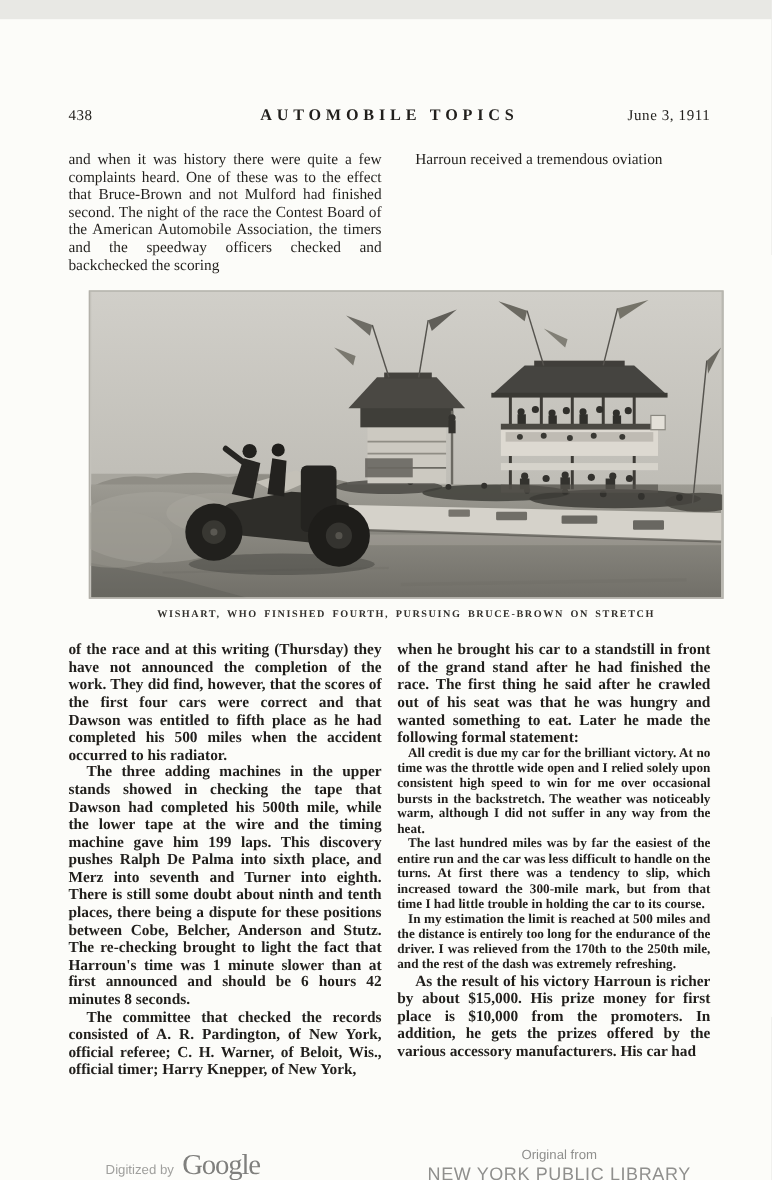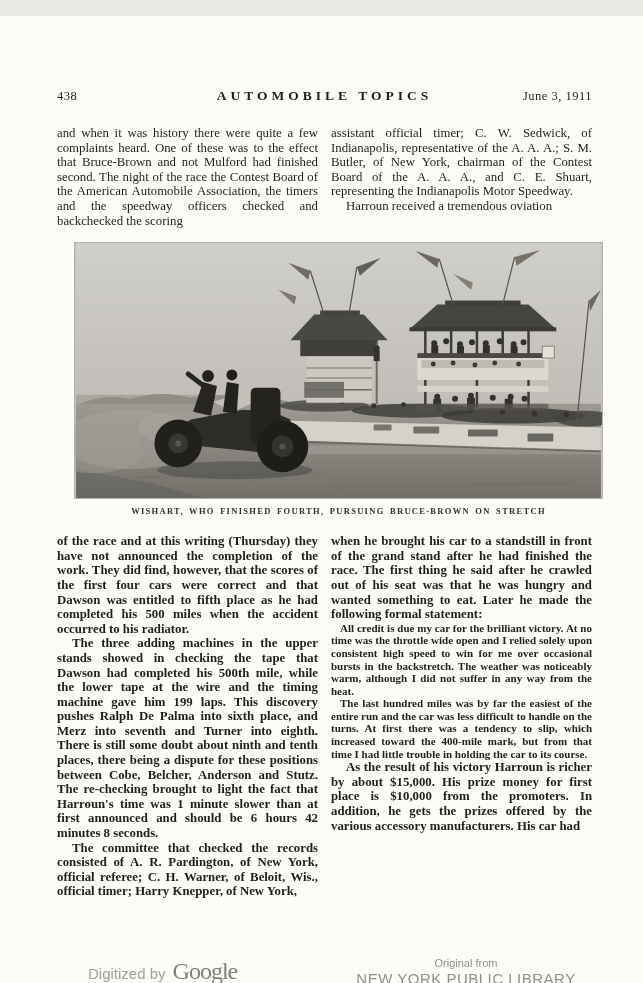--- a/index.html
+++ b/index.html
@@ -69,21 +69,21 @@
     color:#33312d;
     word-spacing:2px;
   }
 
   
   .footer-digitized{
     position:absolute;left:88px;top:942px;
     display:flex;align-items:baseline;gap:7px;
     font-family:"Liberation Sans", sans-serif;
   }
-  .dig-label{font-size:15px;color:#a0a09e;}
+  .dig-label{font-size:11px;color:#a0a09e;}
   .google-logo{
     font-family:"Liberation Serif", serif;
     font-size:24px;color:#7f7f7d;letter-spacing:-1px;
   }
   .footer-original{
     position:absolute;left:330px;top:941px;width:272px;
     text-align:center;
     font-family:"Liberation Sans", sans-serif;
     color:#8f8f8d;
   }
@@ -110,21 +110,20 @@
     <span class="page-number">438</span>
     <h1 class="pub-title">AUTOMOBILE TOPICS</h1>
     <span class="issue-date">June 3, 1911</span>
   </header>
 
   <section class="cols top">
     <div class="col">
       <p class="noindent">and when it was history there were quite a few complaints heard.  One of these was to the effect that Bruce-Brown and not Mulford had finished second.  The night of the race the Contest Board of the American Automobile Association, the timers and the speedway officers checked and backchecked the scoring</p>
     </div>
     <div class="col">
-      <p class="noindent">assistant official timer; C. W. Sedwick, of Indianapolis, representative of the A. A. A.; S. M. Butler, of New York, chairman of the Contest Board of the A. A. A., and C. E. Shuart, representing the Indianapolis Motor Speedway.</p>
       <p>Harroun received a tremendous oviation</p>
     </div>
   </section>
 
   <figure class="photo-figure" style="margin-top:14px;padding-left:12px;">
     <div class="photo-frame">
       <svg width="527" height="255" viewBox="0 0 529 257">
         <defs>
           <linearGradient id="sky" x1="0" y1="0" x2="0" y2="1">
             <stop offset="0" stop-color="#d1cfc9"></stop>
@@ -274,21 +273,22 @@
 
   <section class="cols bottom">
     <div class="col">
       <p class="noindent">of the race and at this writing (Thursday) they have not announced the completion of the work.  They did find, however, that the scores of the first four cars were correct and that Dawson was entitled to fifth place as he had completed his 500 miles when the accident occurred to his radiator.</p>
       <p>The three adding machines in the upper stands showed in checking the tape that Dawson had completed his 500th mile, while the lower tape at the wire and the timing machine gave him 199 laps.  This discovery pushes Ralph De Palma into sixth place, and Merz into seventh and Turner into eighth.  There is still some doubt about ninth and tenth places, there being a dispute for these positions between Cobe, Belcher, Anderson and Stutz.  The re-checking brought to light the fact that Harroun's time was 1 minute slower than at first announced and should be 6 hours 42 minutes 8 seconds.</p>
       <p>The committee that checked the records consisted of A. R. Pardington, of New York, official referee; C. H. Warner, of Beloit, Wis., official timer; Harry Knepper, of New York,</p>
     </div>
     <div class="col">
       <p class="noindent">when he brought his car to a standstill in front of the grand stand after he had finished the race.  The first thing he said after he crawled out of his seat was that he was hungry and wanted something to eat.  Later he made the following formal statement:</p>
       <p class="small">All credit is due my car for the brilliant victory. At no time was the throttle wide open and I relied solely upon consistent high speed to win for me over occasional bursts in the backstretch. The weather was noticeably warm, although I did not suffer in any way from the heat.</p>
-      <p class="small">The last hundred miles was by far the easiest of the entire run and the car was less difficult to handle on the turns.  At first there was a tendency to slip, which increased toward the 400-mile mark, but from that time I had little trouble in holding the car to its course.</p>
+      <p class="small">The last hundred miles was by far the easiest of the entire run and the car was less difficult to handle on the turns.  At first there was a tendency to slip, which increased toward the 300-mile mark, but from that time I had little trouble in holding the car to its course.</p>
+      <p class="small">In my estimation the limit is reached at 500 miles and the distance is entirely too long for the endurance of the driver.  I was relieved from the 170th to the 250th mile, and the rest of the dash was extremely refreshing.</p>
       <p>As the result of his victory Harroun is richer by about $15,000.  His prize money for first place is $10,000 from the promoters.  In addition, he gets the prizes offered by the various accessory manufacturers.  His car had</p>
     </div>
   </section>
 
   <div class="footer-digitized">
     <span class="dig-label">Digitized by</span>
     <span class="google-logo">Google</span>
   </div>
 
   <div class="footer-original">

